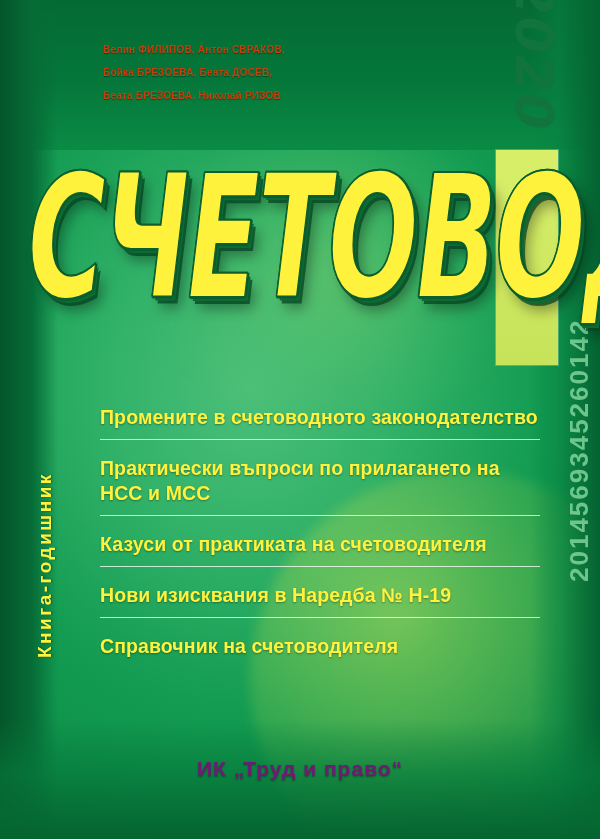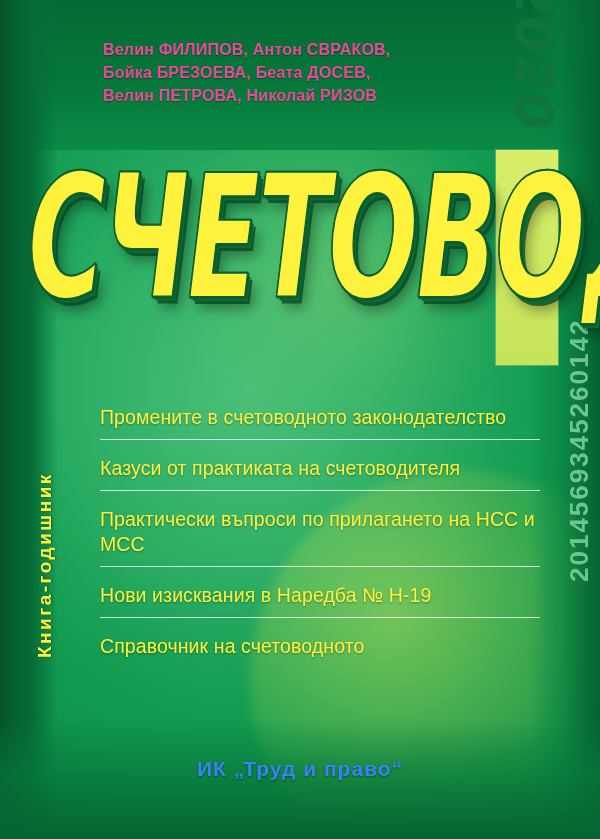--- a/index.html
+++ b/index.html
@@ -77,22 +77,22 @@
     background: radial-gradient(circle at 50% 50%, rgba(150,215,110,0.35) 0%, rgba(90,195,100,0.16) 50%, rgba(60,170,90,0.0) 75%);
     filter: blur(10px);
   }
 
   
   .authors {
     position: absolute;
     left: 103px;
     top: 38px;
     width: 330px;
-    color: #ec4899;
-    font-size: 16px;
+    color: #c2410c;
+    font-size: 10px;
     font-weight: bold;
     line-height: 23px;
     letter-spacing: 0.2px;
     text-shadow: 0 1px 1px rgba(0,0,0,0.35);
   }
   .authors div { white-space: nowrap; }
 
   
   .title-wrap {
     position: absolute;
@@ -195,35 +195,35 @@
   }
   .topic {
     position: relative;
     padding: 0 0 9px 0;
     border-bottom: 1.5px solid rgba(255,255,255,0.75);
     margin-bottom: 16px;
   }
   .topic:last-child { border-bottom: none; }
   .topic-text {
     color: #fff23d;
-    font-weight: normal;
+    font-weight: bold;
     font-size: 19.5px;
     line-height: 25px;
     letter-spacing: 0.1px;
     text-shadow: 0 1px 2px rgba(0,0,0,0.35);
   }
 
   
   .publisher {
     position: absolute;
     left: 0;
     right: 0;
     top: 757px;
     text-align: center;
-    color: #3b82f6;
+    color: #701a75;
     font-weight: bold;
     font-size: 21px;
     letter-spacing: 1px;
     text-shadow: 0 1px 2px rgba(0,0,0,0.4);
   }
 </style>
 </head>
 <body>
 
 <div id="cover">
@@ -233,47 +233,47 @@
   <div class="bg-swoosh2"></div>
   <div class="bg-swoosh"></div>
   <div class="bg-top-dark"></div>
   <div class="bg-left-dark"></div>
   <div class="bg-right-dark"></div>
   <div class="bg-bottom-dark"></div>
 
   <div class="authors">
     <div>Велин ФИЛИПОВ, Антон СВРАКОВ,</div>
     <div>Бойка  БРЕЗОЕВА, Беата ДОСЕВ,</div>
-    <div>Велин ПЕТРОВА, Николай РИЗОВ</div>
+    <div>Беата БРЕЗОЕВА, Николай РИЗОВ</div>
   </div>
 
   <div class="isbn-vert">2014569345260142</div>
 
   <div class="year-band"></div>
   <div class="year-text">2020</div>
 
   <div class="title-wrap">
     <div class="title">СЧЕТОВОДСТВО</div>
   </div>
 
   <div class="side-label">Книга-годишник</div>
 
   <div class="topics">
     <div class="topic">
       <div class="topic-text">Промените в счетоводното законодателство</div>
     </div>
     <div class="topic">
+      <div class="topic-text">Практически въпроси по прилагането на НСС и МСС</div>
+    </div>
+    <div class="topic">
       <div class="topic-text">Казуси от практиката на счетоводителя</div>
     </div>
     <div class="topic">
-      <div class="topic-text">Практически въпроси по прилагането на НСС и МСС</div>
-    </div>
-    <div class="topic">
       <div class="topic-text">Нови изисквания в Наредба № Н-19</div>
     </div>
     <div class="topic">
-      <div class="topic-text">Справочник на счетоводното</div>
+      <div class="topic-text">Справочник на счетоводителя</div>
     </div>
   </div>
 
   <div class="publisher">ИК „Труд и право“</div>
 
 </div>
 
 </body></html>

